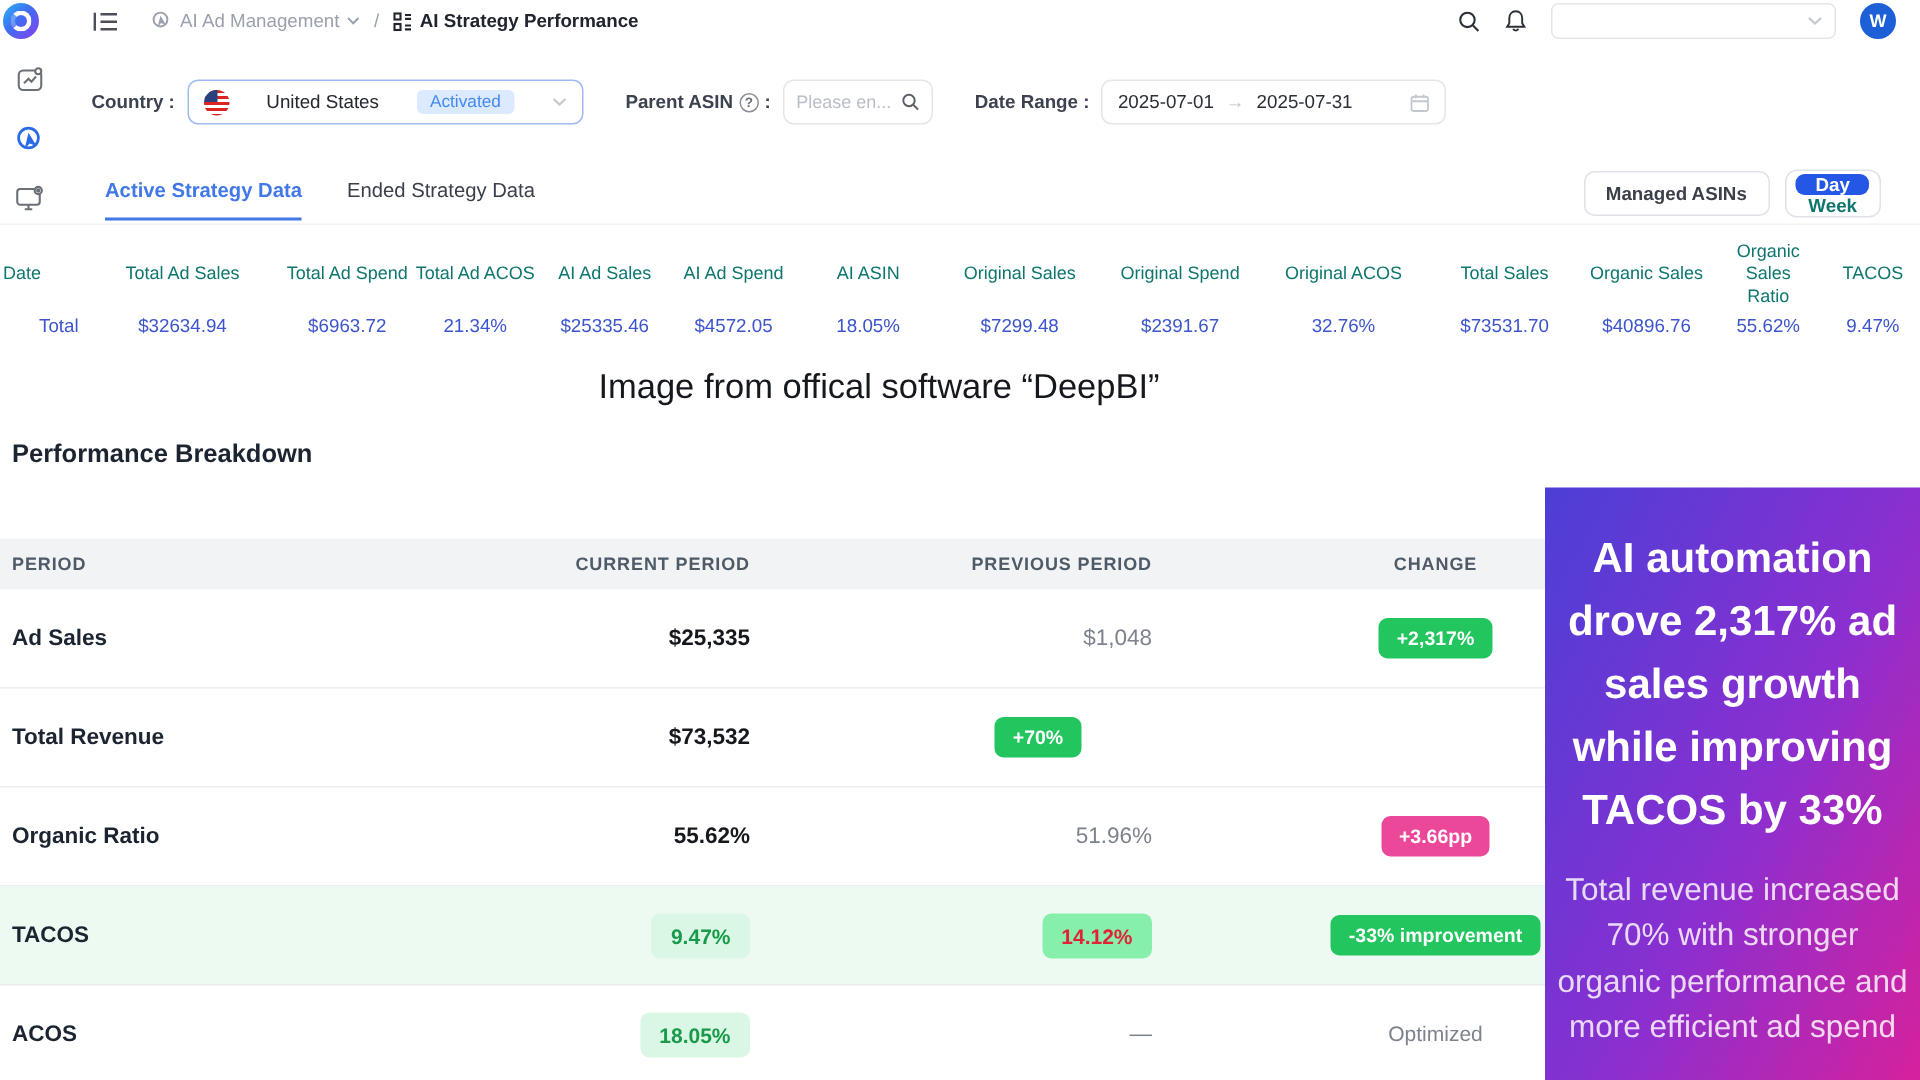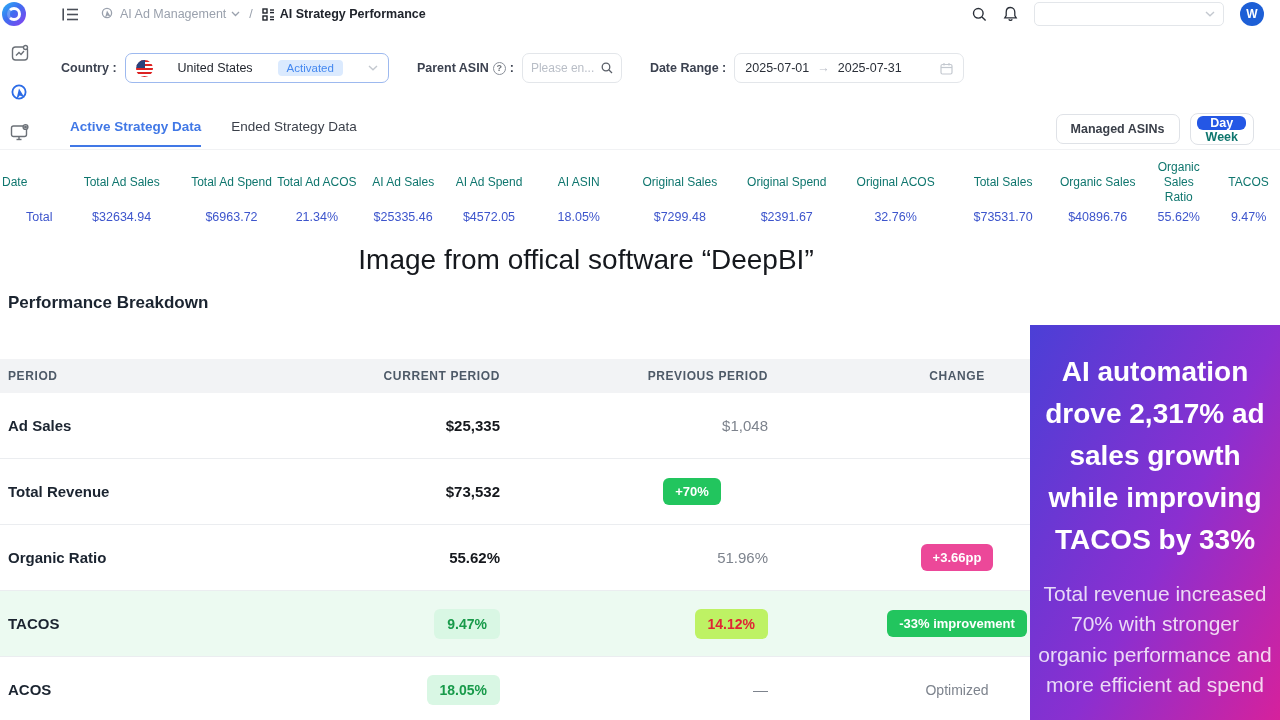--- a/index.html
+++ b/index.html
@@ -78,21 +78,21 @@
   .st-head .st-cell { font-weight:400; color:#0f766e; }
   .st-row .st-cell { color:#3d55cc; font-size:12.5px; }
   .c0{width:80px; justify-content:flex-start; text-align:left; padding-left:2px;}
   .st-row .c0{ justify-content:center; text-align:center; padding-left:0;}
   .c1{width:88px;} .c2{width:87px;margin-left:24px;} .c3{width:87px;} .c4{width:89px;} .c5{width:86px;}
   .c6{width:97px;} .c7{width:109px;} .c8{width:109px;} .c9{width:113px;} .c10{width:106px;}
   .c11{width:87px;} .c12{width:78px; padding:0 8px;} .c13{width:64px;}
 
   
   .caption { position:absolute; left:0; top:244px; width:1172px; text-align:center;
-    font-size:28px; color:#15181d; }
+    font-size:23px; color:#15181d; }
 
   
   .card { position:absolute; left:0; top:278px; width:1030px; height:442px; background:#fff; }
   .card-title { font-size:17px; font-weight:700; color:#1b2430; padding:15px 0 0 8px; }
   .bk-grid { display:grid; grid-template-columns:240px 260px 268px 262px; align-items:center; }
   .bk-head { background:#f2f3f5; height:34px; margin-top:46px; font-size:12px; font-weight:700;
     color:#4e5a68; letter-spacing:.6px; }
   .bk-row { height:66px; border-bottom:1px solid #ebedf0; font-size:15px; }
   .bk-row.green { background:#ecfaf1; }
   .cell-metric { padding-left:8px; font-weight:700; color:#1b2430; }
@@ -100,21 +100,21 @@
   .cell-cur { text-align:right; }
   .cell-prev { text-align:right; }
   .cell-chg { text-align:center; padding-left:116px; }
   .val-bold { font-weight:700; color:#15181d; }
   .val-gray { color:#7d838d; }
   .badge { display:inline-block; border-radius:6px; font-weight:700; font-size:13px; padding:6px 12px; }
   .badge-green { background:#22c55e; color:#fff; }
   .badge-blue { background:#ec4899; color:#fff; }
   .pill { display:inline-block; border-radius:6px; font-weight:700; font-size:14px; padding:7px 13px; }
   .pill-green { background:#d9f7e4; color:#189a4a; }
-  .pill-red { background:#bef264; color:#e02435; }
+  .pill-red { background:#86efac; color:#e02435; }
   .txt-opt { color:#7d838d; font-size:14px; }
 
   
   .panel { position:absolute; left:1030px; top:325px; width:250px; height:395px;
     background:linear-gradient(118deg,#4b3fd6 0%, #8b2fd0 55%, #d6219c 100%);
     color:#fff; text-align:center; padding:26px 8px 0 8px; }
   .panel-headline { font-size:28px; font-weight:700; line-height:1.5; }
   .panel-sub { margin-top:18px; font-size:21px; line-height:1.45; color:rgba(255,255,255,.82); }
 
   .icon { display:inline-flex; align-items:center; justify-content:center; }
@@ -321,20 +321,21 @@
     <span class="cell-metric">PERIOD</span>
     <span class="cell-cur">CURRENT PERIOD</span>
     <span class="cell-prev">PREVIOUS PERIOD</span>
     <span class="cell-chg">CHANGE</span>
   </div>
 
   <div class="bk-grid bk-row">
     <span class="cell-metric">Ad Sales</span>
     <span class="cell-cur val-bold">$25,335</span>
     <span class="cell-prev val-gray">$1,048</span>
+    <span class="cell-chg"><span class="badge badge-green">+2,317%</span></span>
   </div>
 
   <div class="bk-grid bk-row">
     <span class="cell-metric">Total Revenue</span>
     <span class="cell-cur val-bold">$73,532</span>
     <span class="cell-chg"><span class="badge badge-green">+70%</span></span>
   </div>
 
   <div class="bk-grid bk-row">
     <span class="cell-metric">Organic Ratio</span>

